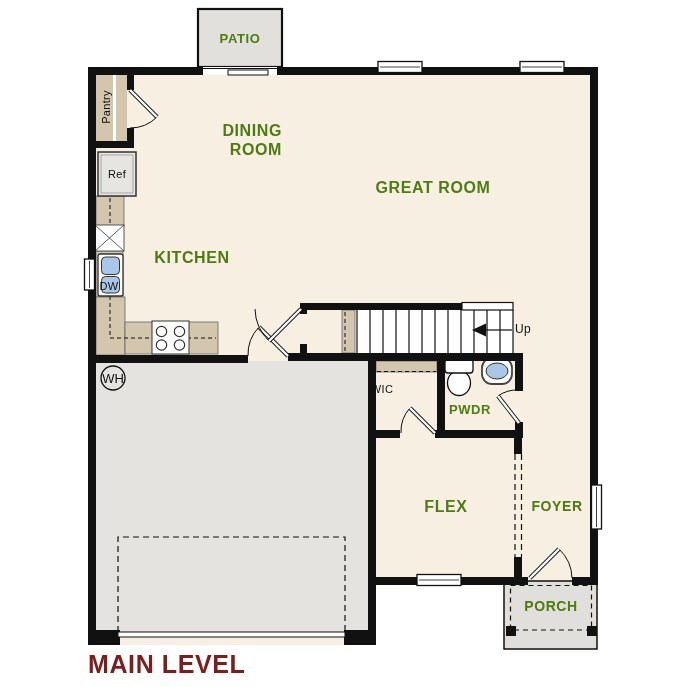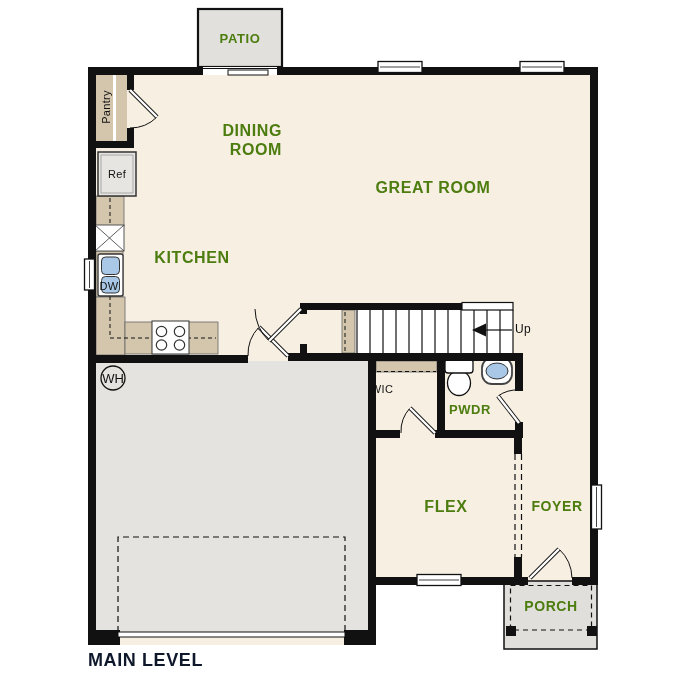--- a/index.html
+++ b/index.html
@@ -17,21 +17,21 @@
   .lbl.sz14{font-size:14px;}
   .lbl.sz13{font-size:13px;}
   .fix{
     position:absolute;transform:translate(-50%,-50%);
     color:#111;font-weight:normal;font-size:11px;letter-spacing:.3px;white-space:nowrap;
   }
   .fix.rot{transform:translate(-50%,-50%) rotate(-90deg);}
   .fix.sz12{font-size:12px;}
   .fix.sz9{font-size:13px;letter-spacing:0;}
   .title{
-    position:absolute;color:#0f172a;font-weight:bold;font-size:18px;letter-spacing:.6px;white-space:nowrap;
+    position:absolute;color:#7f1d1d;font-weight:bold;font-size:25px;letter-spacing:.6px;white-space:nowrap;
   }
 </style>
 </head>
 <body>
 
 <div class="stage">
   <svg width="687" height="687" viewBox="0 0 687 687">
 
     <path fill="#F6EFE2" d="M88,67 H598 V585 H376 V645 H88 Z"></path>
     <rect x="198" y="9" width="84" height="58" fill="#E1E0DC" stroke="#111" stroke-width="2.2"></rect>

